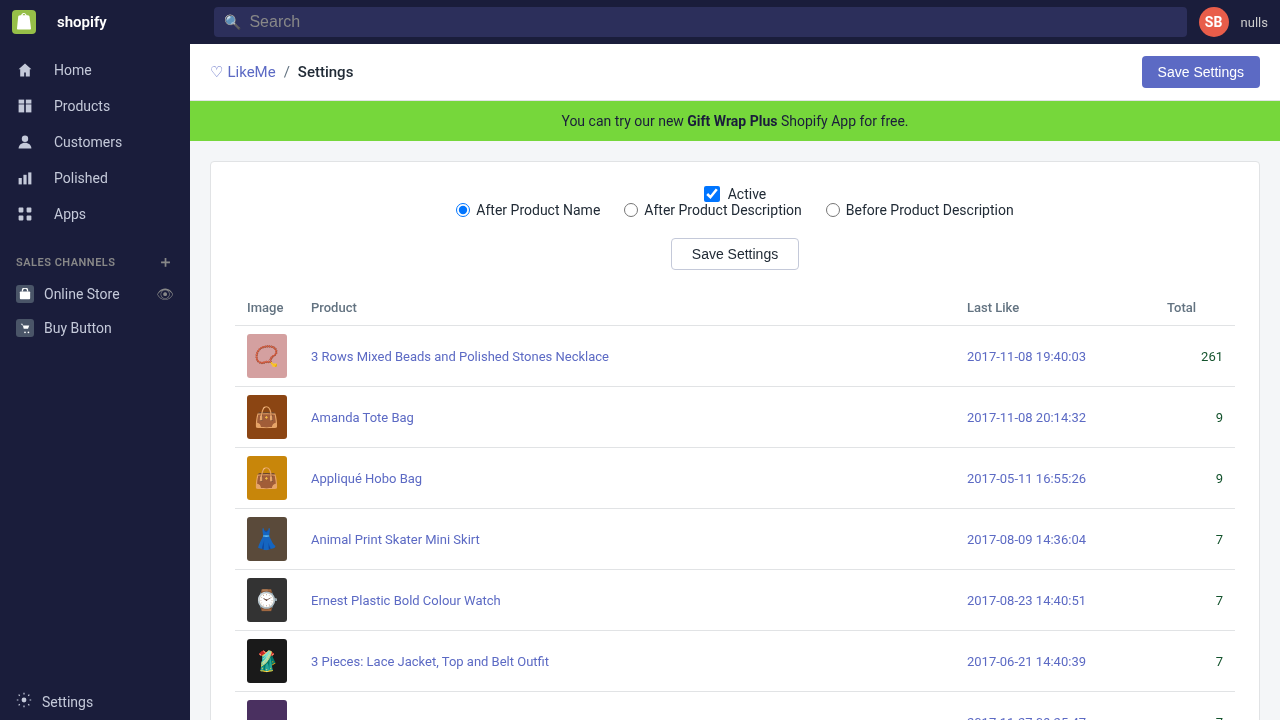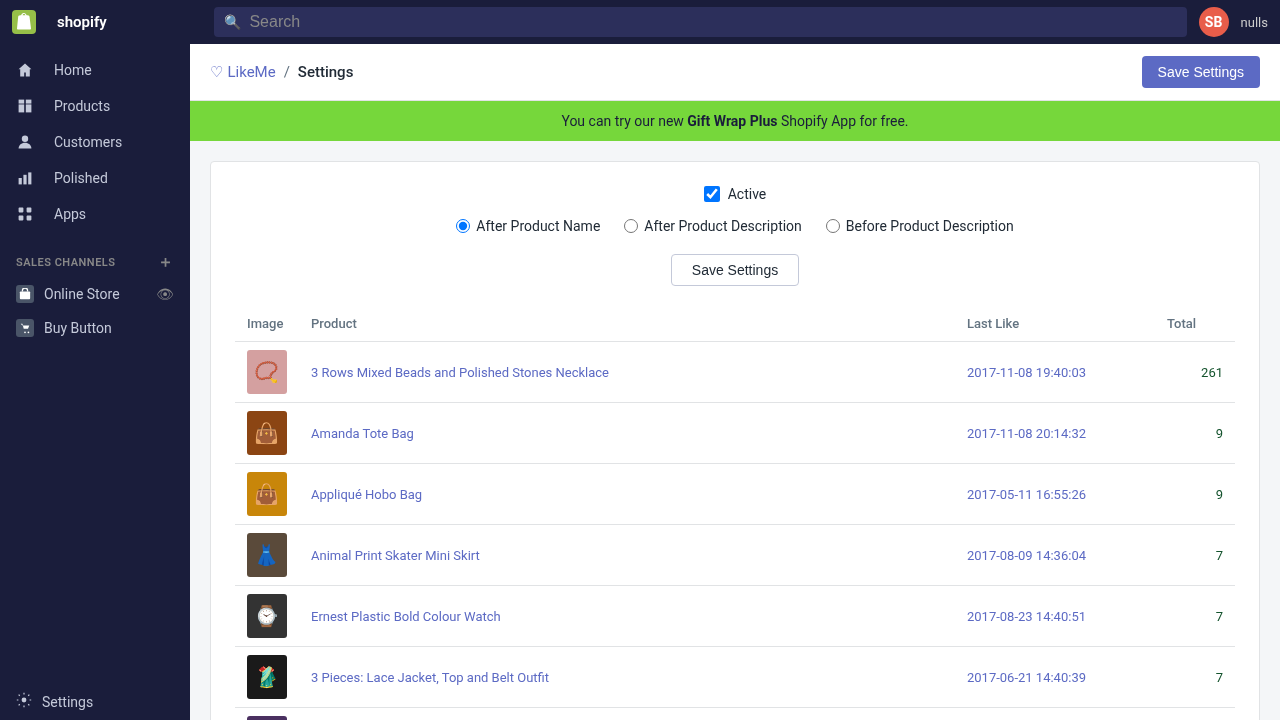--- a/index.html
+++ b/index.html
@@ -42,21 +42,21 @@
     .breadcrumb-sep { color: #637381; }
     .breadcrumb-current { color: #212b36; font-weight: 500; }
     .save-btn { background: #5c6ac4; color: white; border: none; padding: 8px 16px; border-radius: 4px; font-size: 14px; font-weight: 500; cursor: pointer; }
 
     
     .banner { background: #76d73b; padding: 12px 20px; text-align: center; color: #1a1d3b; font-size: 14px; }
     .banner strong { font-weight: 700; }
 
     
     .settings-panel { background: white; margin: 20px; border-radius: 4px; border: 1px solid #e1e3e5; padding: 24px; }
-    .active-row { display: flex; justify-content: center; gap: 8px; margin-bottom: 16px; }
+    .active-row { display: flex; justify-content: center; gap: 8px; }
     .active-row input[type=checkbox] { width: 16px; height: 16px; }
     .active-label { font-size: 14px; color: #212b36; }
     .radio-row { display: flex; align-items: center; justify-content: center; gap: 24px; margin-bottom: 20px; }
     .radio-option { display: flex; align-items: center; gap: 6px; font-size: 14px; color: #212b36; cursor: pointer; }
     .radio-option input[type=radio] { width: 14px; height: 14px; }
     .save-settings-row { display: flex; justify-content: center; margin-bottom: 20px; }
     .save-settings-btn { background: white; border: 1px solid #c4c9d9; color: #212b36; padding: 7px 20px; border-radius: 4px; font-size: 14px; cursor: pointer; }
 
     
     .products-table { width: 100%; border-collapse: collapse; }

